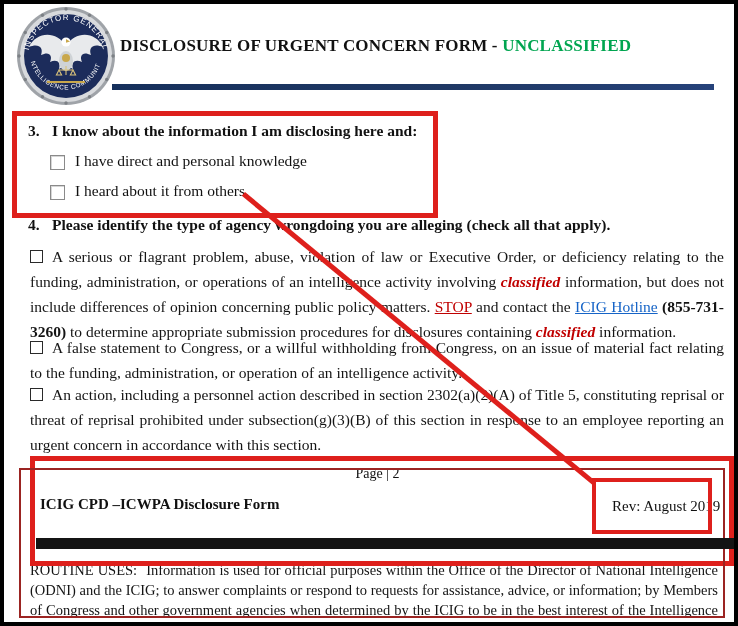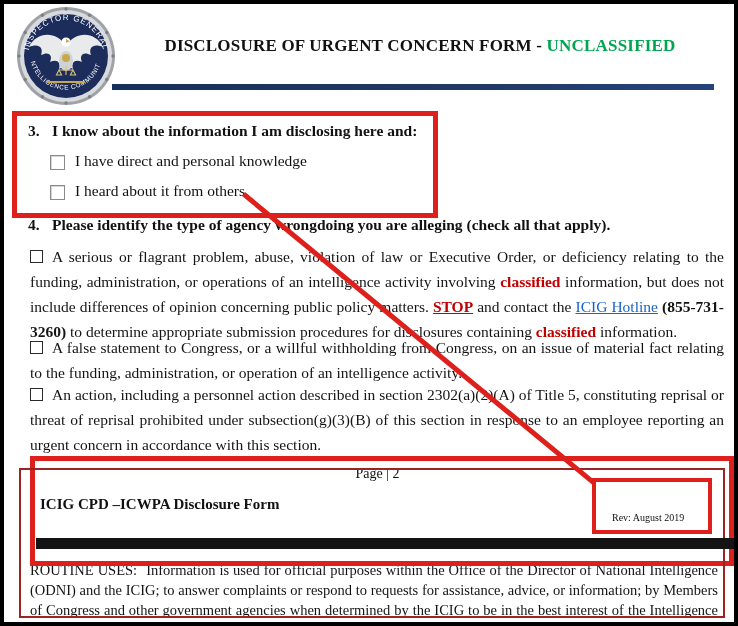--- a/index.html
+++ b/index.html
@@ -17,21 +17,21 @@
     background:#fff;
     border:4px solid #000;
     box-sizing:border-box;
     font-family:"Liberation Serif", serif;
     color:#111;
     overflow:hidden;
   }
   .abs{position:absolute;}
   
   .seal{left:10px;top:2px;width:104px;height:100px;}
-  .title{left:116px;top:32px;width:600px;text-align:center;
+  .title{left:116px;top:32px;width:600px;
          font-size:17px;font-weight:bold;letter-spacing:.2px;white-space:nowrap;}
   .title .green{color:var(--green);}
   .navy-bar{left:108px;top:80px;width:602px;height:6px;
             background:linear-gradient(to right,#16305c,var(--navy) 55%,#26427a);}
   
   .sec-head{display:flex;font-weight:bold;font-size:15.5px;}
   .sec-num{width:24px;flex:0 0 auto;}
   .s3-head{left:24px;top:118px;width:390px;}
   .cb-row{display:flex;align-items:flex-end;font-size:15.5px;}
   .cb-box{width:13px;height:13px;border:1px solid #8a8a8a;background:#fff;
@@ -39,28 +39,28 @@
   .s3-cb1{left:46px;top:148px;}
   .s3-cb2{left:46px;top:178px;}
   
   .s4-head{left:24px;top:212px;width:700px;}
   .para{font-size:15.5px;line-height:25px;text-align:justify;color:#141414;}
   .p1{left:26px;top:240px;width:694px;}
   .p2{left:26px;top:331px;width:694px;}
   .p3{left:26px;top:378px;width:694px;}
   .cbq{display:inline-block;width:11px;height:11px;border:1.5px solid #2a2a2a;
        margin-right:9px;vertical-align:-1px;background:#fff;}
-  .red-bold{color:var(--word-red);font-weight:bold;}
-  .stop{color:var(--word-red);font-weight:bold;text-decoration:underline;}
+  .red-bold{color:var(--word-red);font-weight:bold;font-style:italic;}
+  .stop{color:var(--word-red);font-weight:normal;text-decoration:underline;}
   .hotlink{color:var(--link-blue);font-weight:normal;text-decoration:underline;cursor:pointer;}
   .phone{font-weight:bold;}
   
   .page-label{left:26px;top:462px;width:695px;text-align:center;font-size:14px;}
   .doc-label{left:36px;top:492px;font-size:15px;font-weight:bold;}
-  .rev-label{left:608px;top:508px;font-size:10px;}
+  .rev-label{left:608px;top:494px;font-size:15px;}
   .black-bar{left:32px;top:534px;width:700px;height:11px;background:#141414;z-index:25;}
   .routine{left:26px;top:556px;width:688px;font-size:14.5px;line-height:20px;
            text-align:justify;color:#141414;}
   .routine .rlabel{margin-right:5px;}
   
   .anno{position:absolute;z-index:20;pointer-events:none;background:transparent;}
   .anno-box3{left:8px;top:107px;width:416px;height:97px;border:5px solid var(--red);}
   .anno-footer{left:26px;top:452px;width:694px;height:100px;border:5px solid var(--red);}
   .anno-rev{left:588px;top:474px;width:112px;height:48px;border:4px solid var(--red);}
   .anno-thin{left:15px;top:464px;width:702px;height:146px;border:2px solid var(--darkred-box);}

